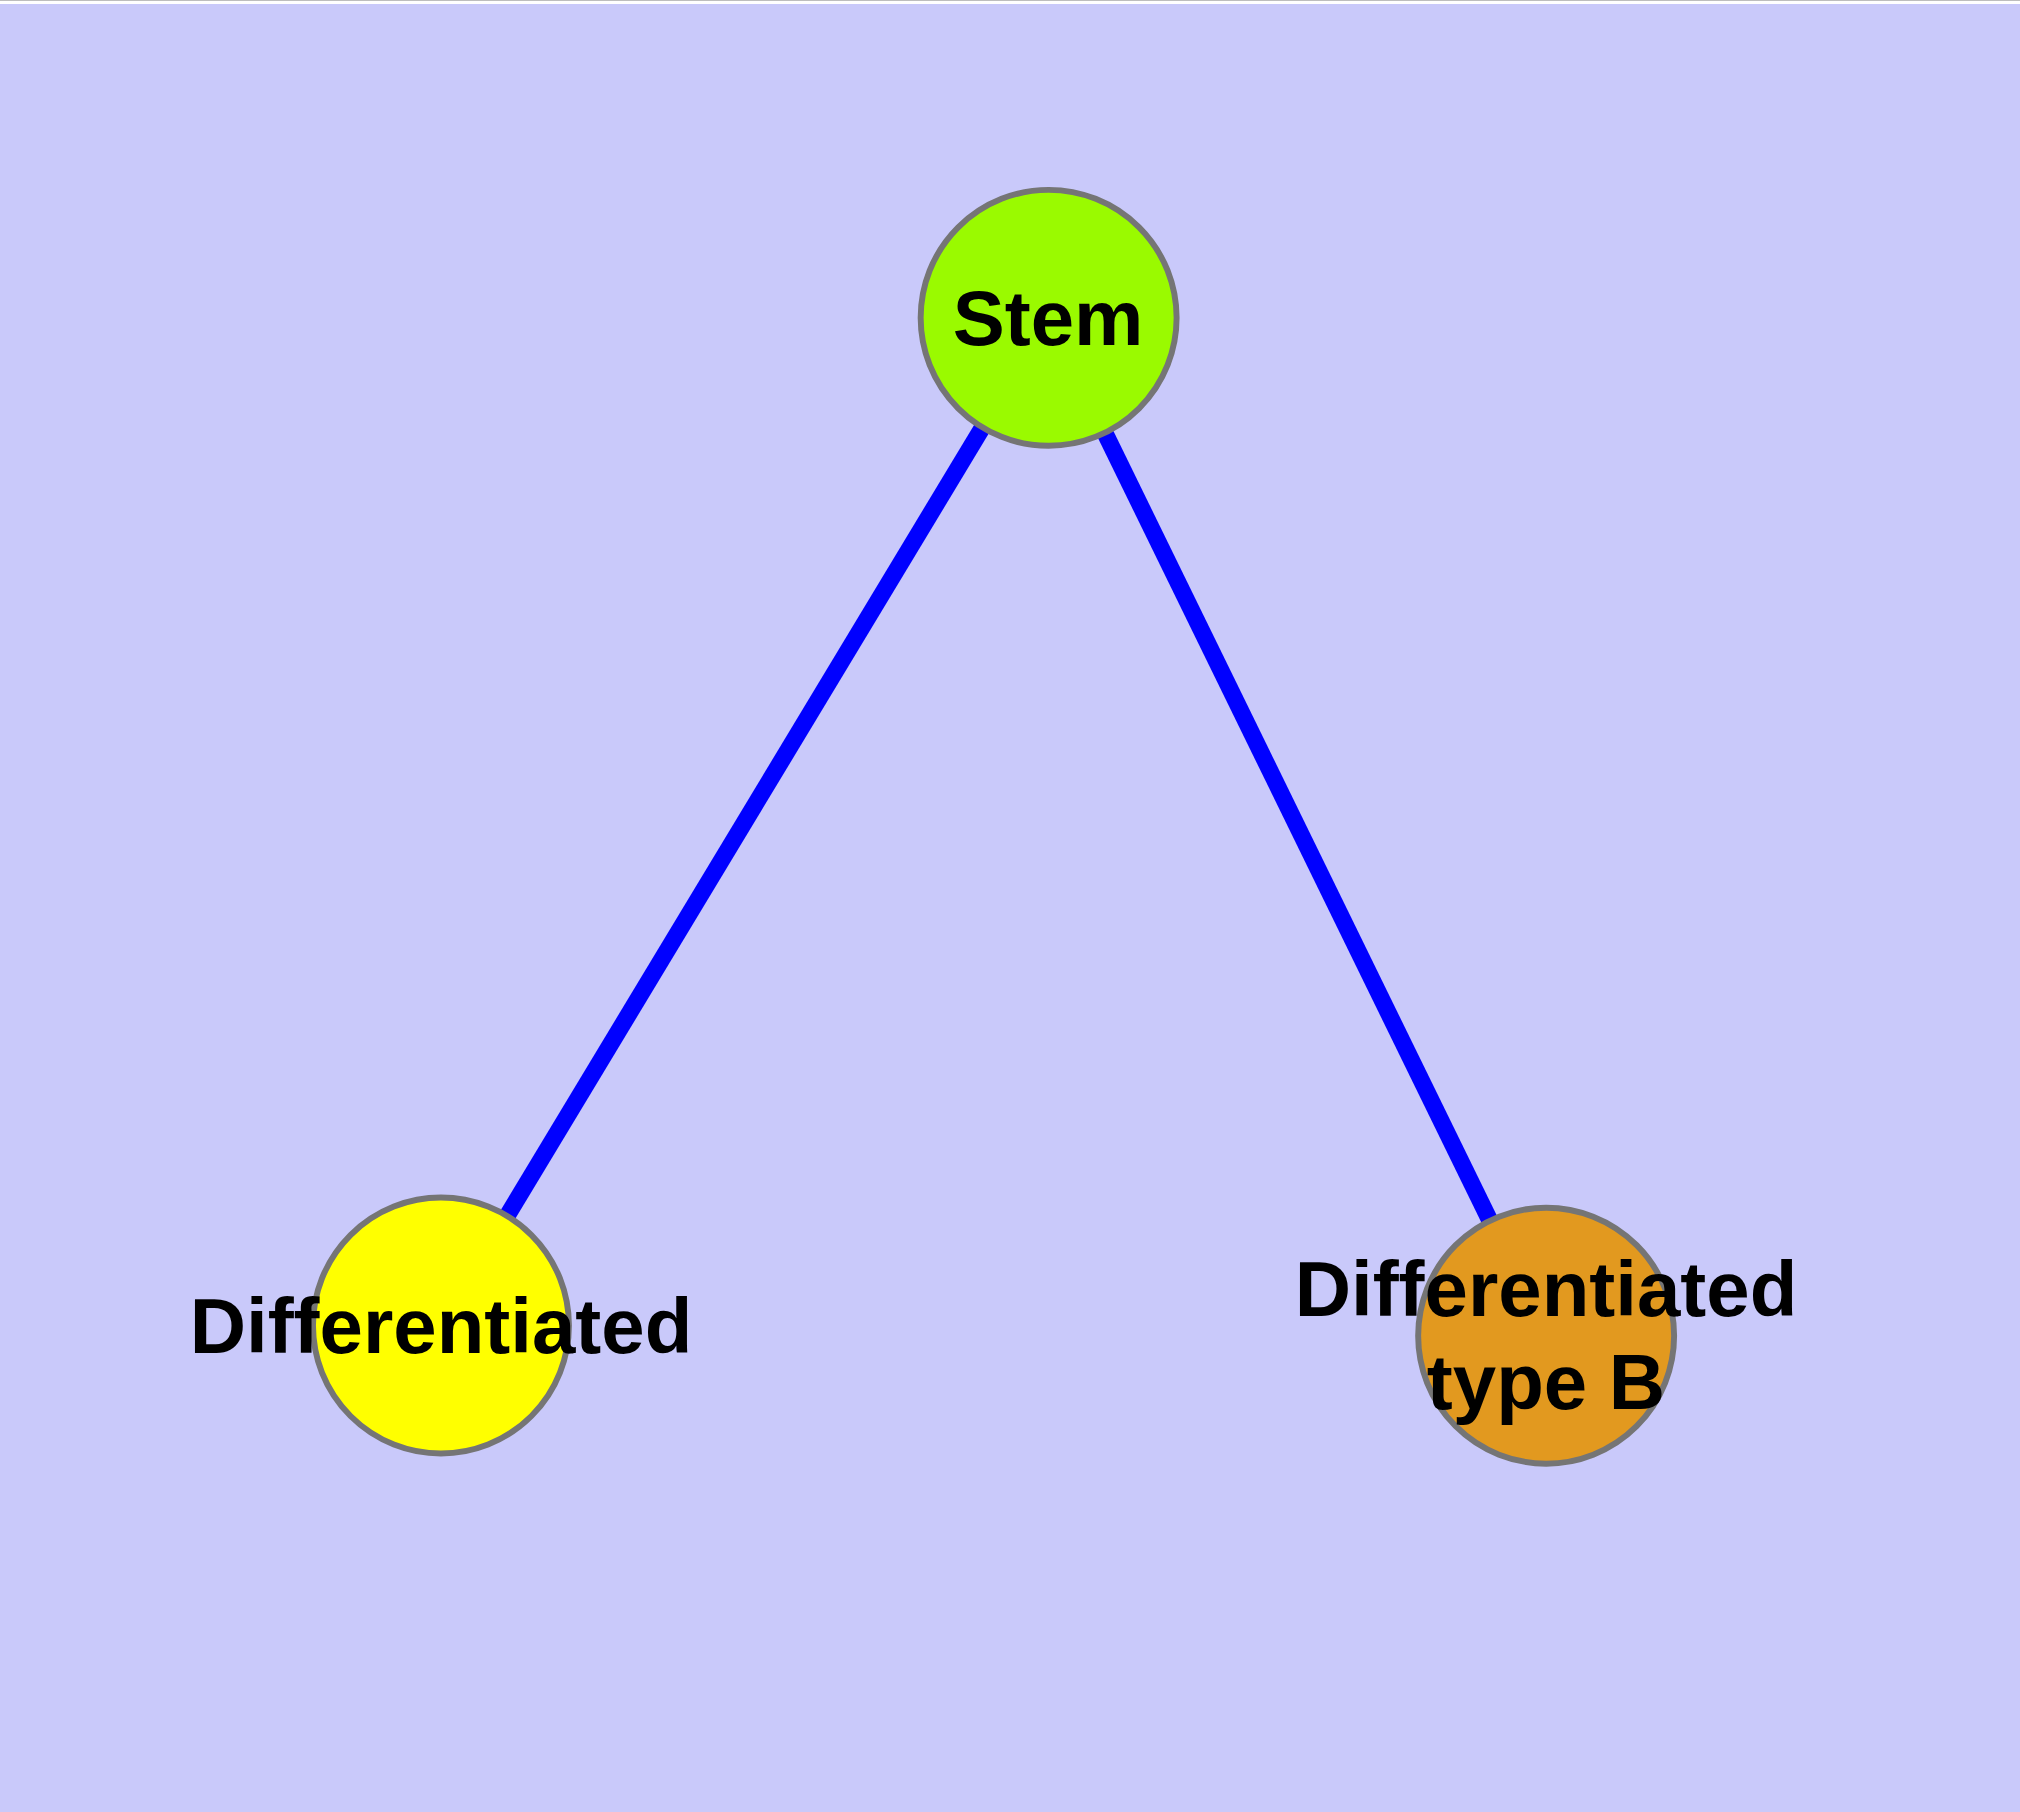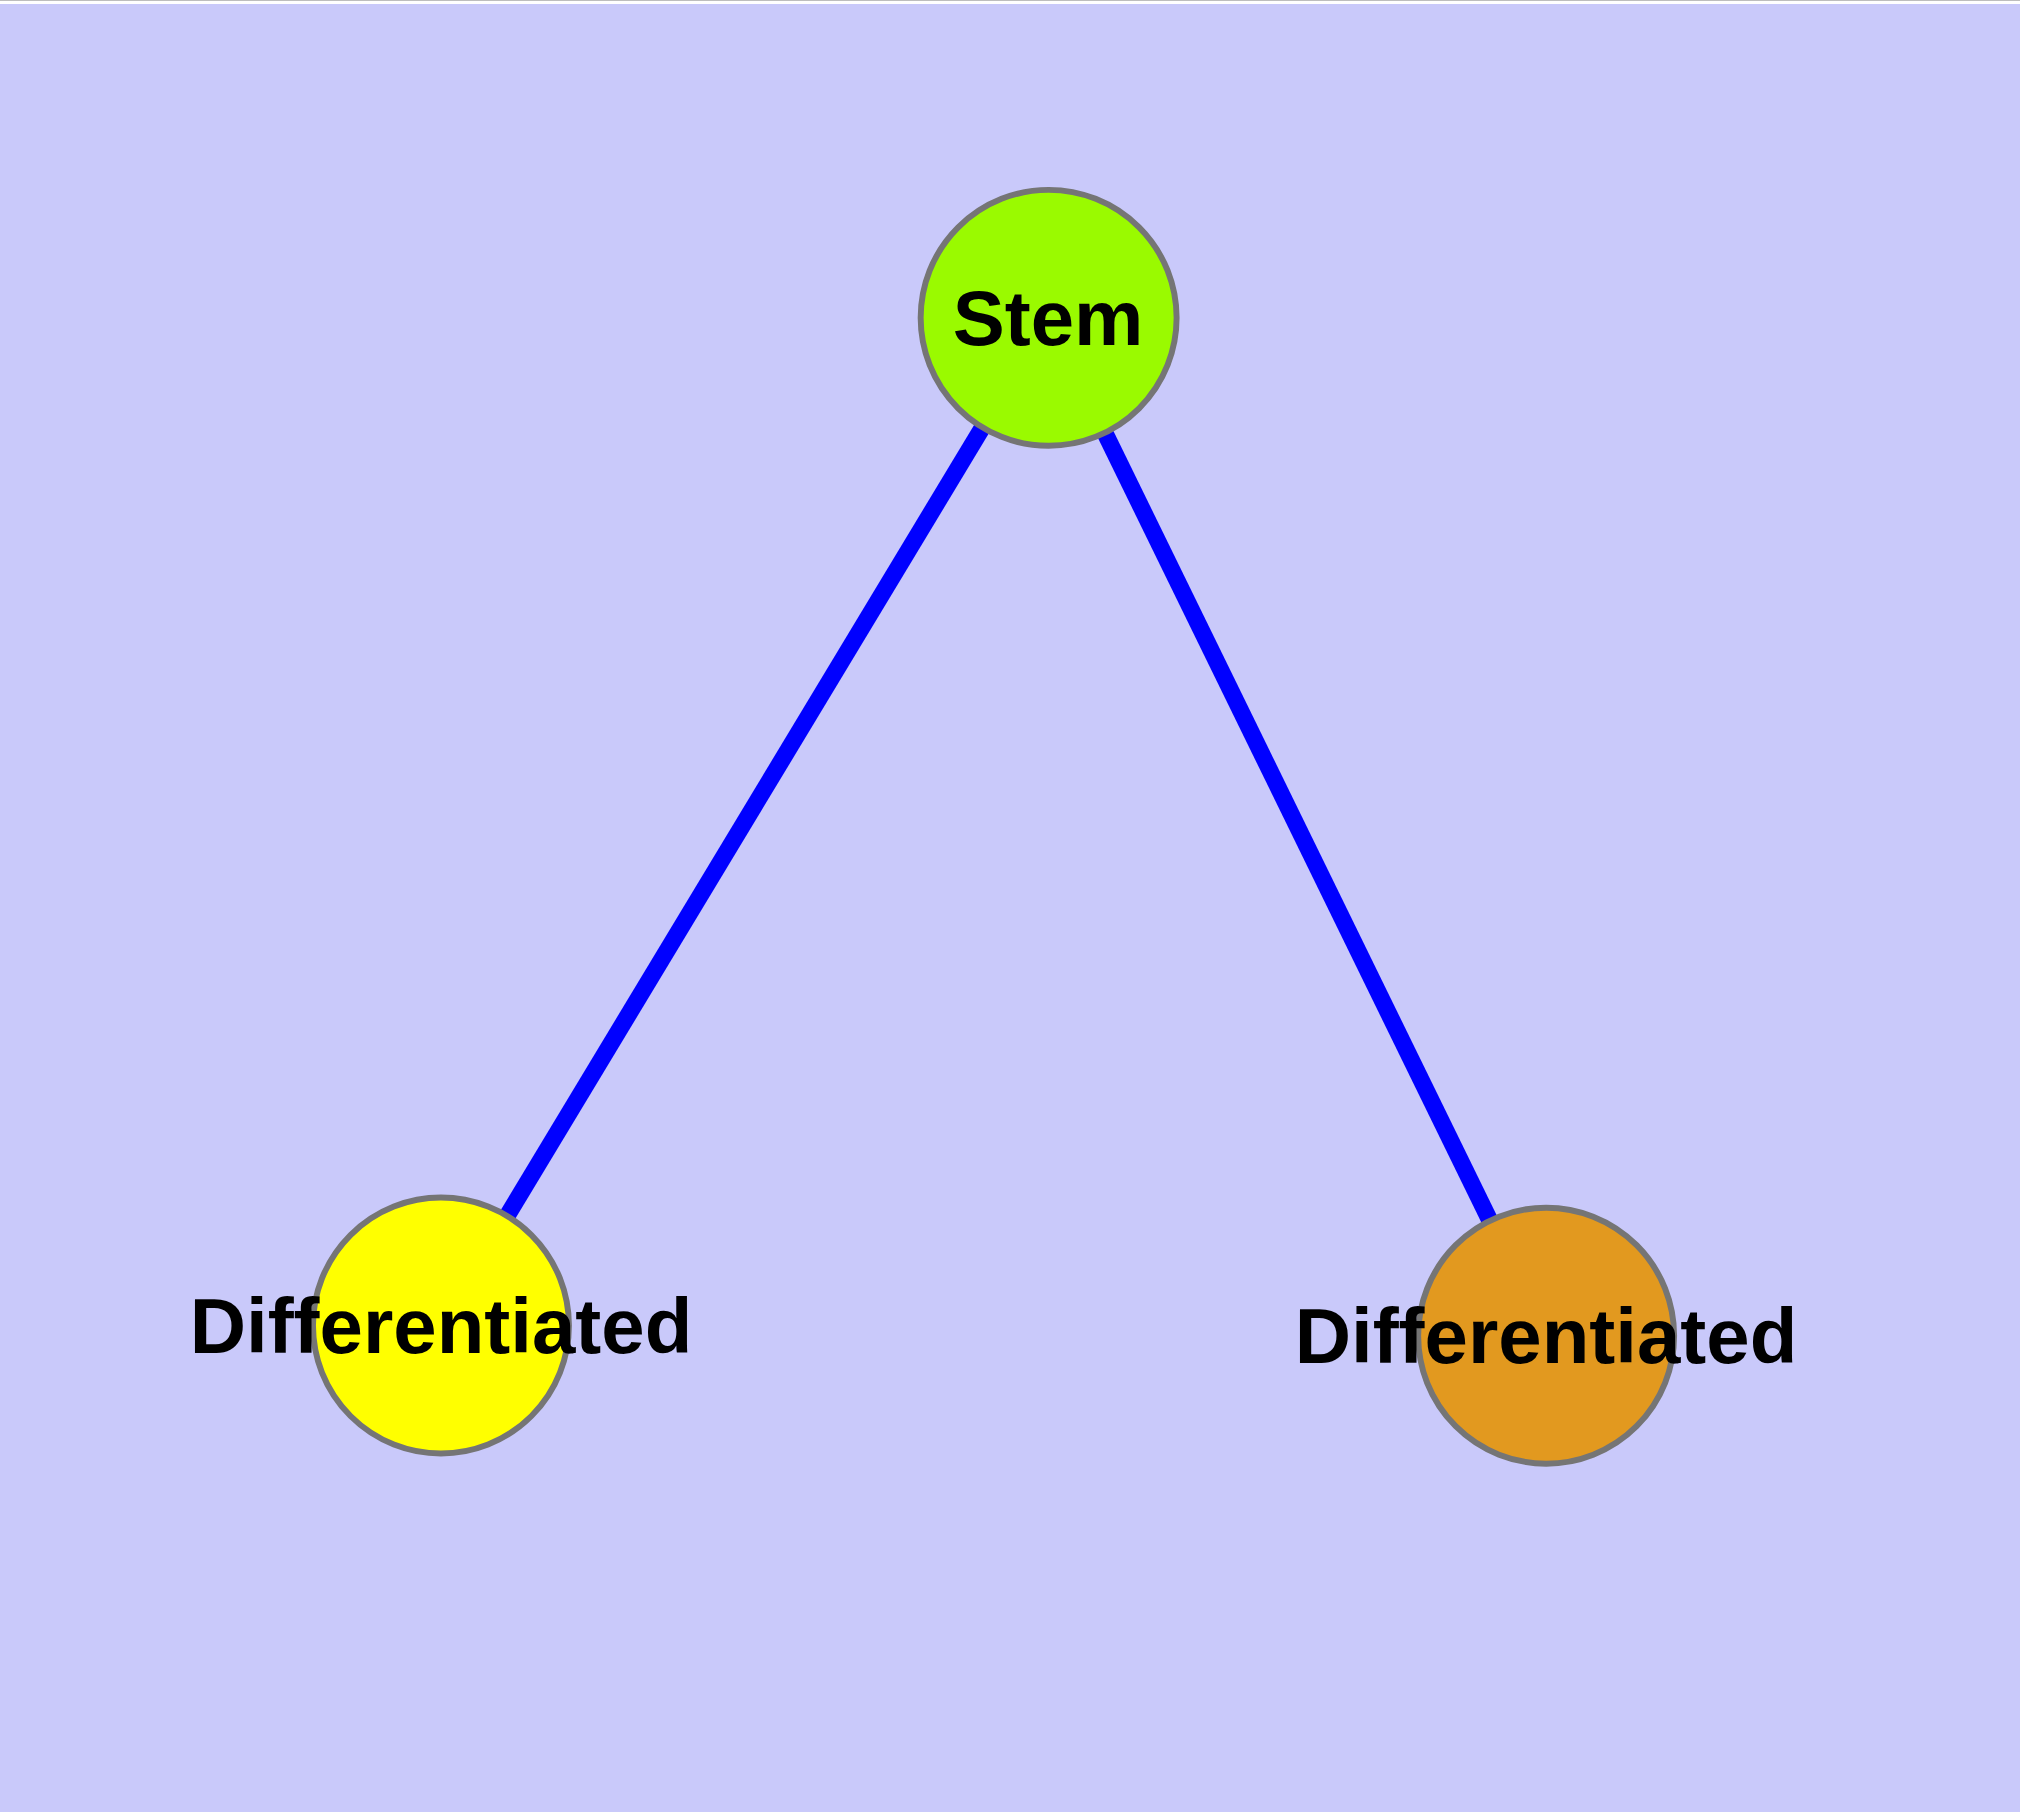--- a/index.html
+++ b/index.html
@@ -71,18 +71,19 @@
       </svg>
     <div id="labels" style="color: rgb(0, 0, 0); font-size: 78px; line-height: 93px; font-weight: bold;">
         <div class="node-label" style="left: 1048px; top: 318px;">
           <div>Stem</div>
         </div>
         <div class="node-label" style="left: 441px; top: 1326px;">
           <div>Differentiated</div>
         </div>
         <div class="node-label" style="left: 1546px; top: 1336px;">
           <div>Differentiated</div>
+          <div>type B</div>
         </div>
       </div>
   </div>
   <div class="top-strip" style="background: rgb(255, 255, 255); border-top: 0.8px solid rgb(189, 189, 189);"></div>
 </div>
 
 
 </body></html>

